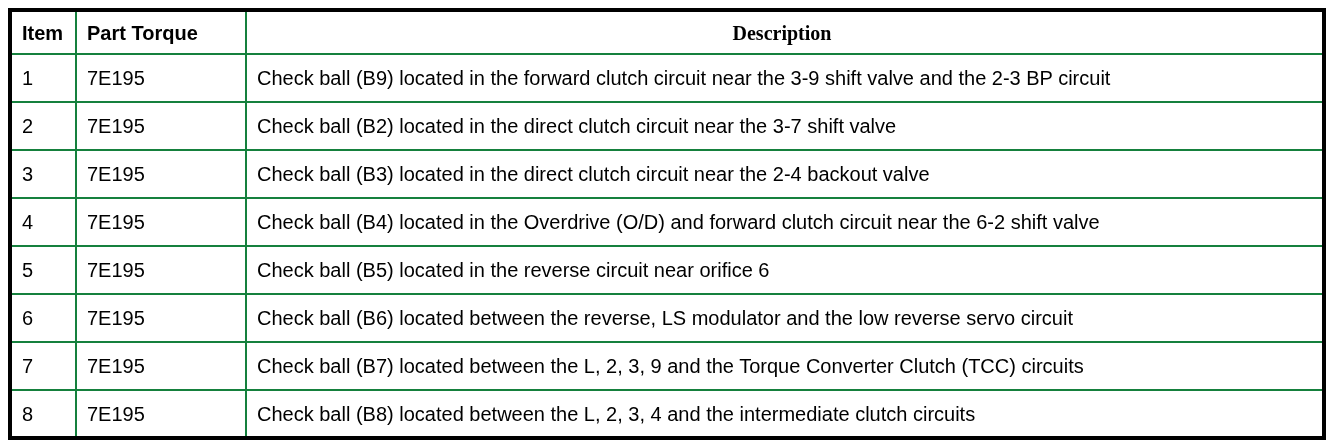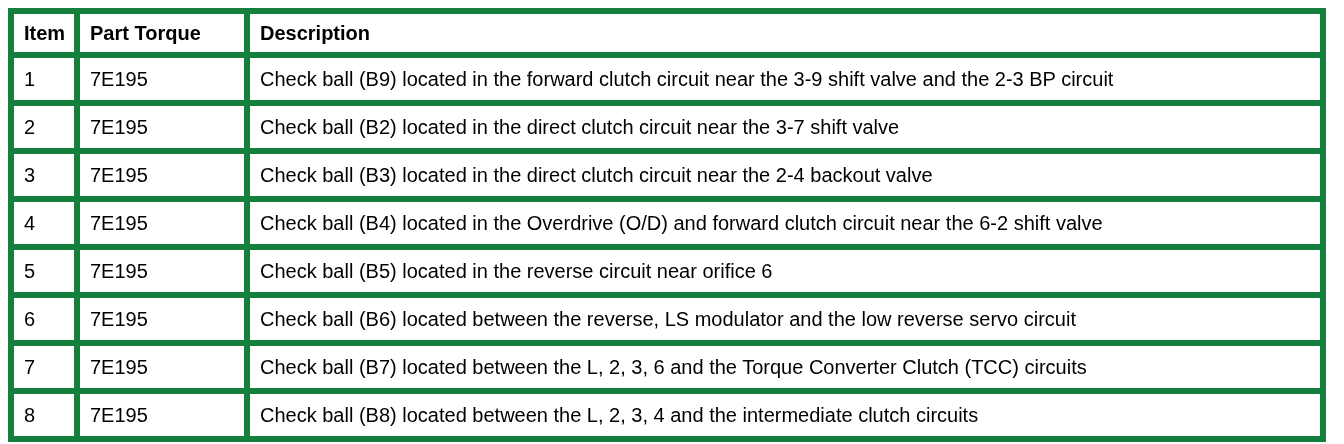--- a/index.html
+++ b/index.html
@@ -19,40 +19,41 @@
     position: absolute;
     left: 8px;
     top: 8px;
     width: 1318px;
     border-collapse: collapse;
     border: 4px solid #000000;
     table-layout: fixed;
   }
   table.parts-table th,
   table.parts-table td {
-    border: 6px solid #15803d;
+    border: 2px solid #15803d;
     font-size: 20px;
     line-height: 1.1;
     padding: 0 15px 0 10px;
     vertical-align: middle;
     white-space: nowrap;
     overflow: hidden;
   }
   table.parts-table thead tr {
     height: 44px;
   }
   table.parts-table tbody tr {
     height: 48px;
   }
   table.parts-table th {
     font-weight: bold;
     text-align: left;
   }
   table.parts-table th.c-desc {
-    text-align: left;
+    text-align: center;
+    font-family: Liberation Serif, serif;
   }
   col.c-item { width: 66px; }
   col.c-part { width: 170px; }
   col.c-desc { width: auto; }
 </style>
 </head>
 <body>
 
 <div class="page">
   <table class="parts-table">
@@ -95,21 +96,21 @@
     <td class="c-desc">Check ball (B5) located in the reverse circuit near orifice 6</td>
   </tr>
         <tr>
     <td class="c-item">6</td>
     <td class="c-part">7E195</td>
     <td class="c-desc">Check ball (B6) located between the reverse, LS modulator and the low reverse servo circuit</td>
   </tr>
         <tr>
     <td class="c-item">7</td>
     <td class="c-part">7E195</td>
-    <td class="c-desc">Check ball (B7) located between the L, 2, 3, 6 and the Torque Converter Clutch (TCC) circuits</td>
+    <td class="c-desc">Check ball (B7) located between the L, 2, 3, 9 and the Torque Converter Clutch (TCC) circuits</td>
   </tr>
         <tr>
     <td class="c-item">8</td>
     <td class="c-part">7E195</td>
     <td class="c-desc">Check ball (B8) located between the L, 2, 3, 4 and the intermediate clutch circuits</td>
   </tr>
       </tbody>
   </table>
 </div>
 

